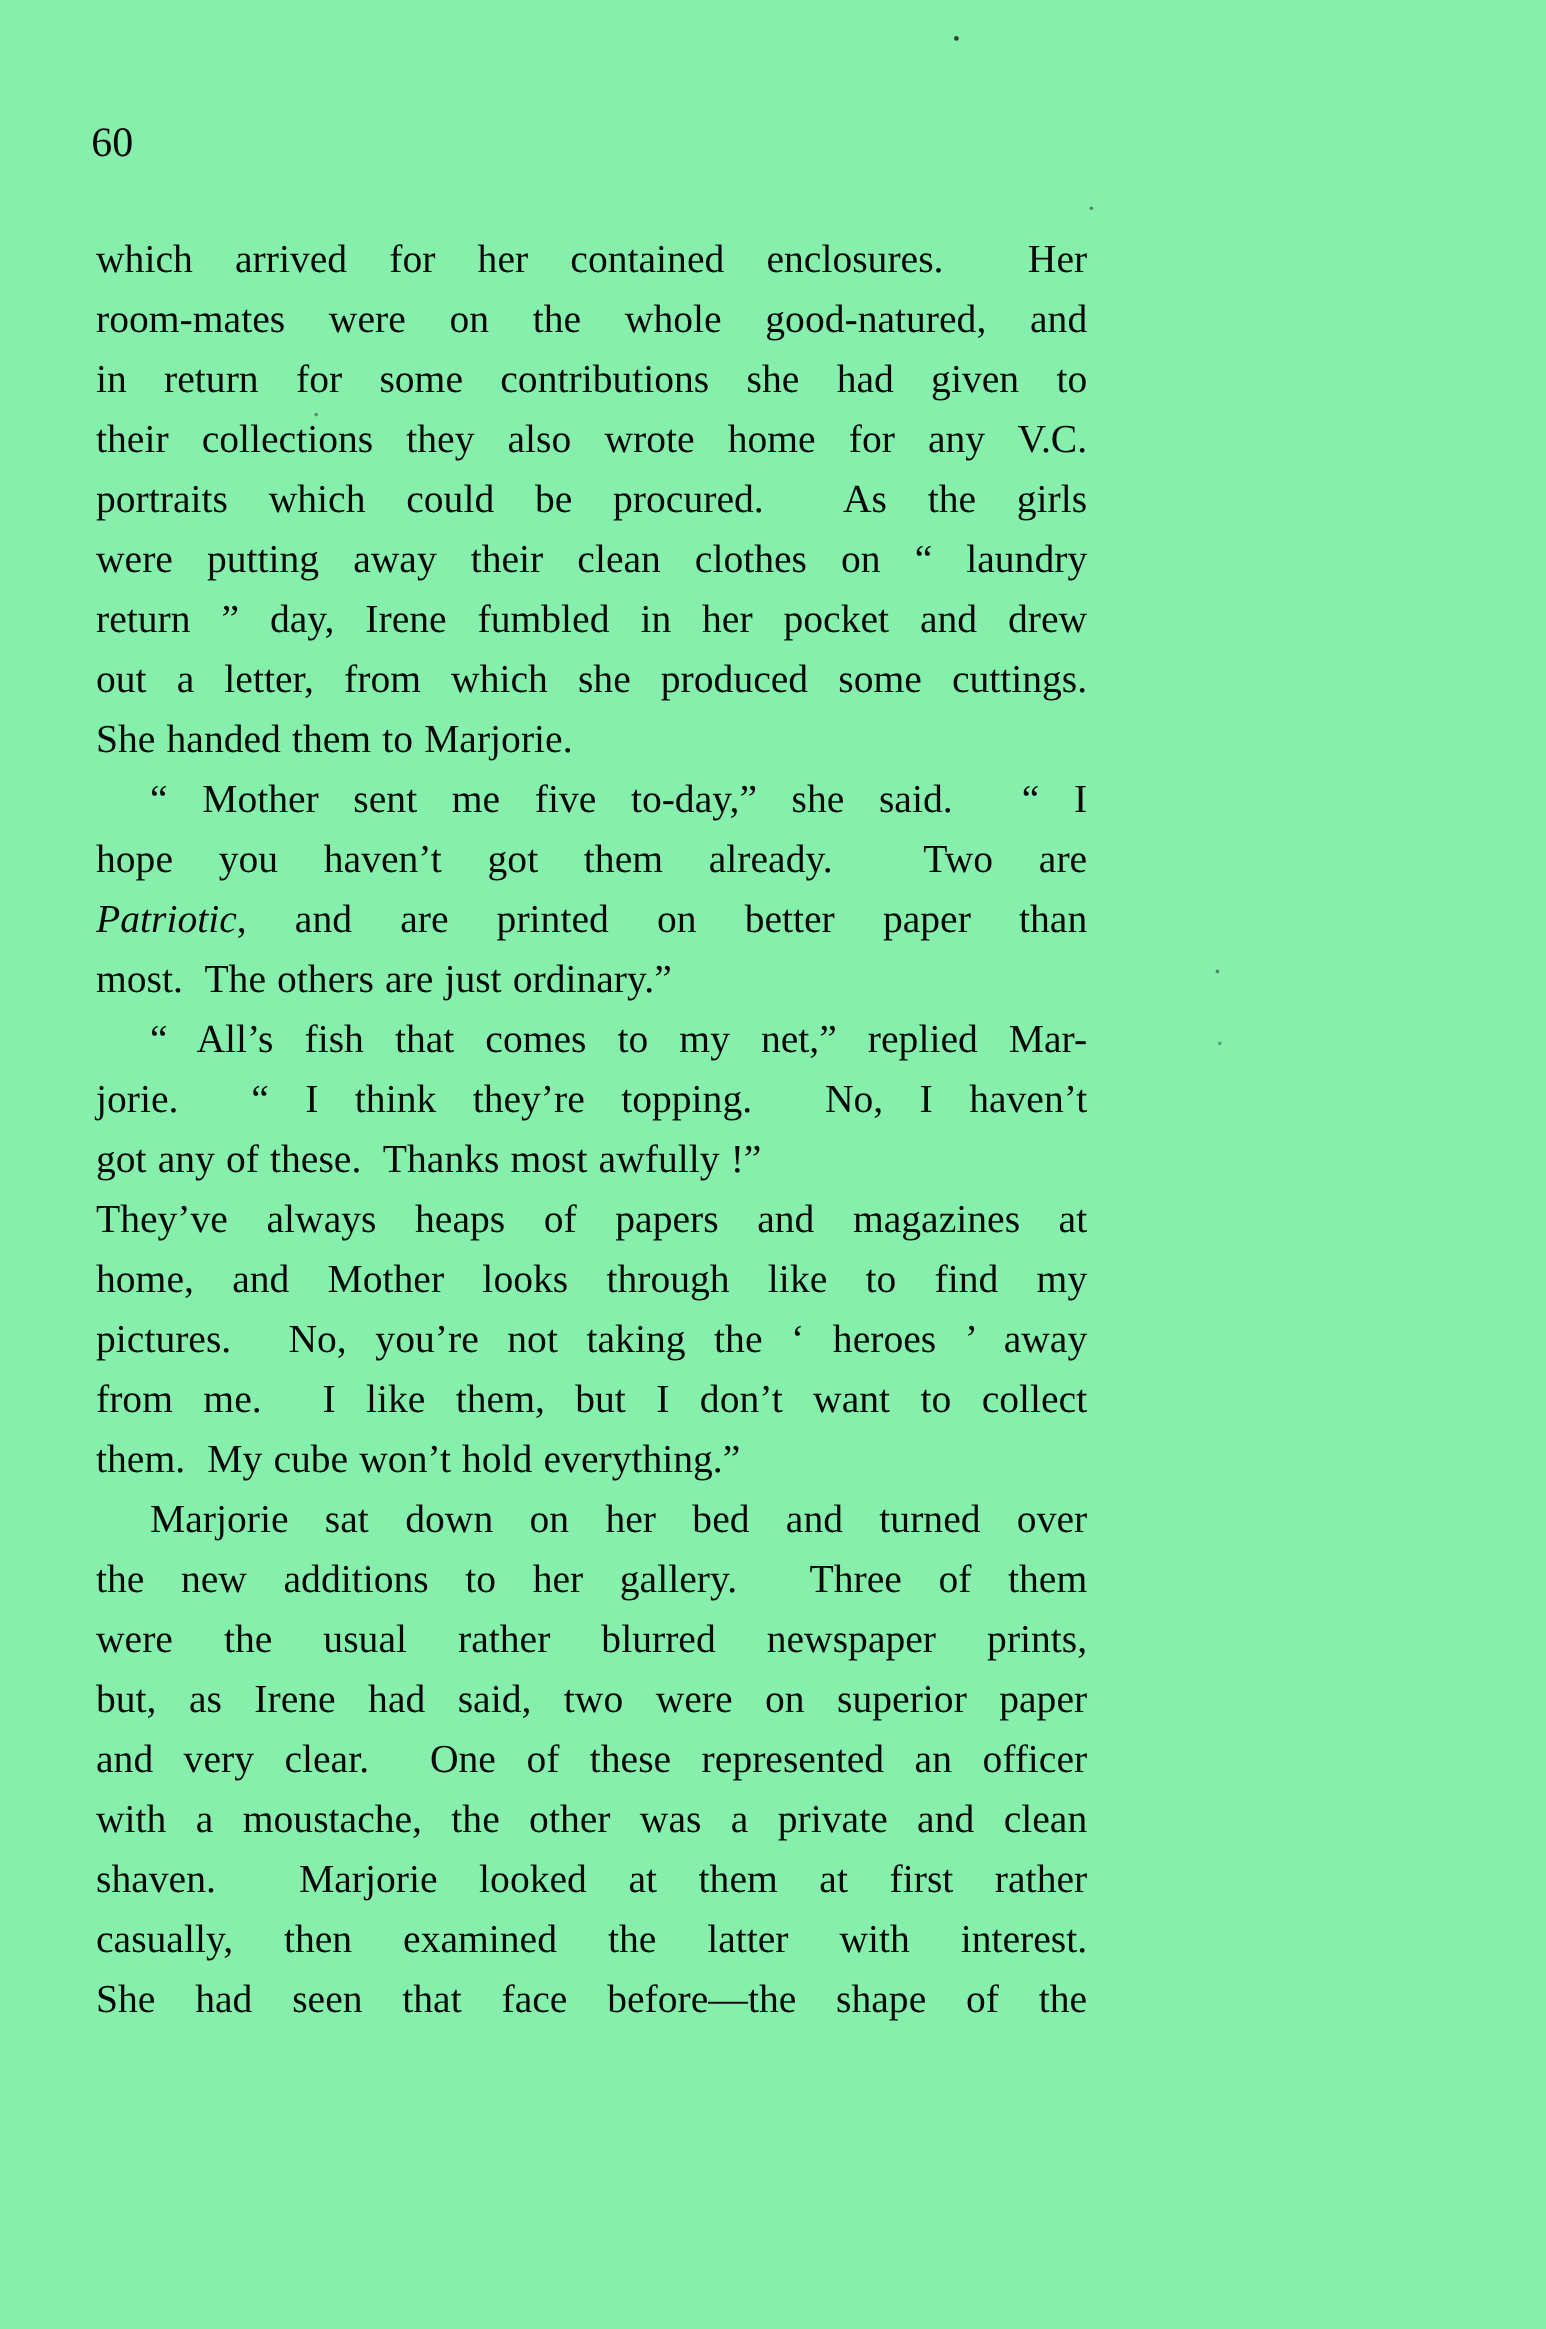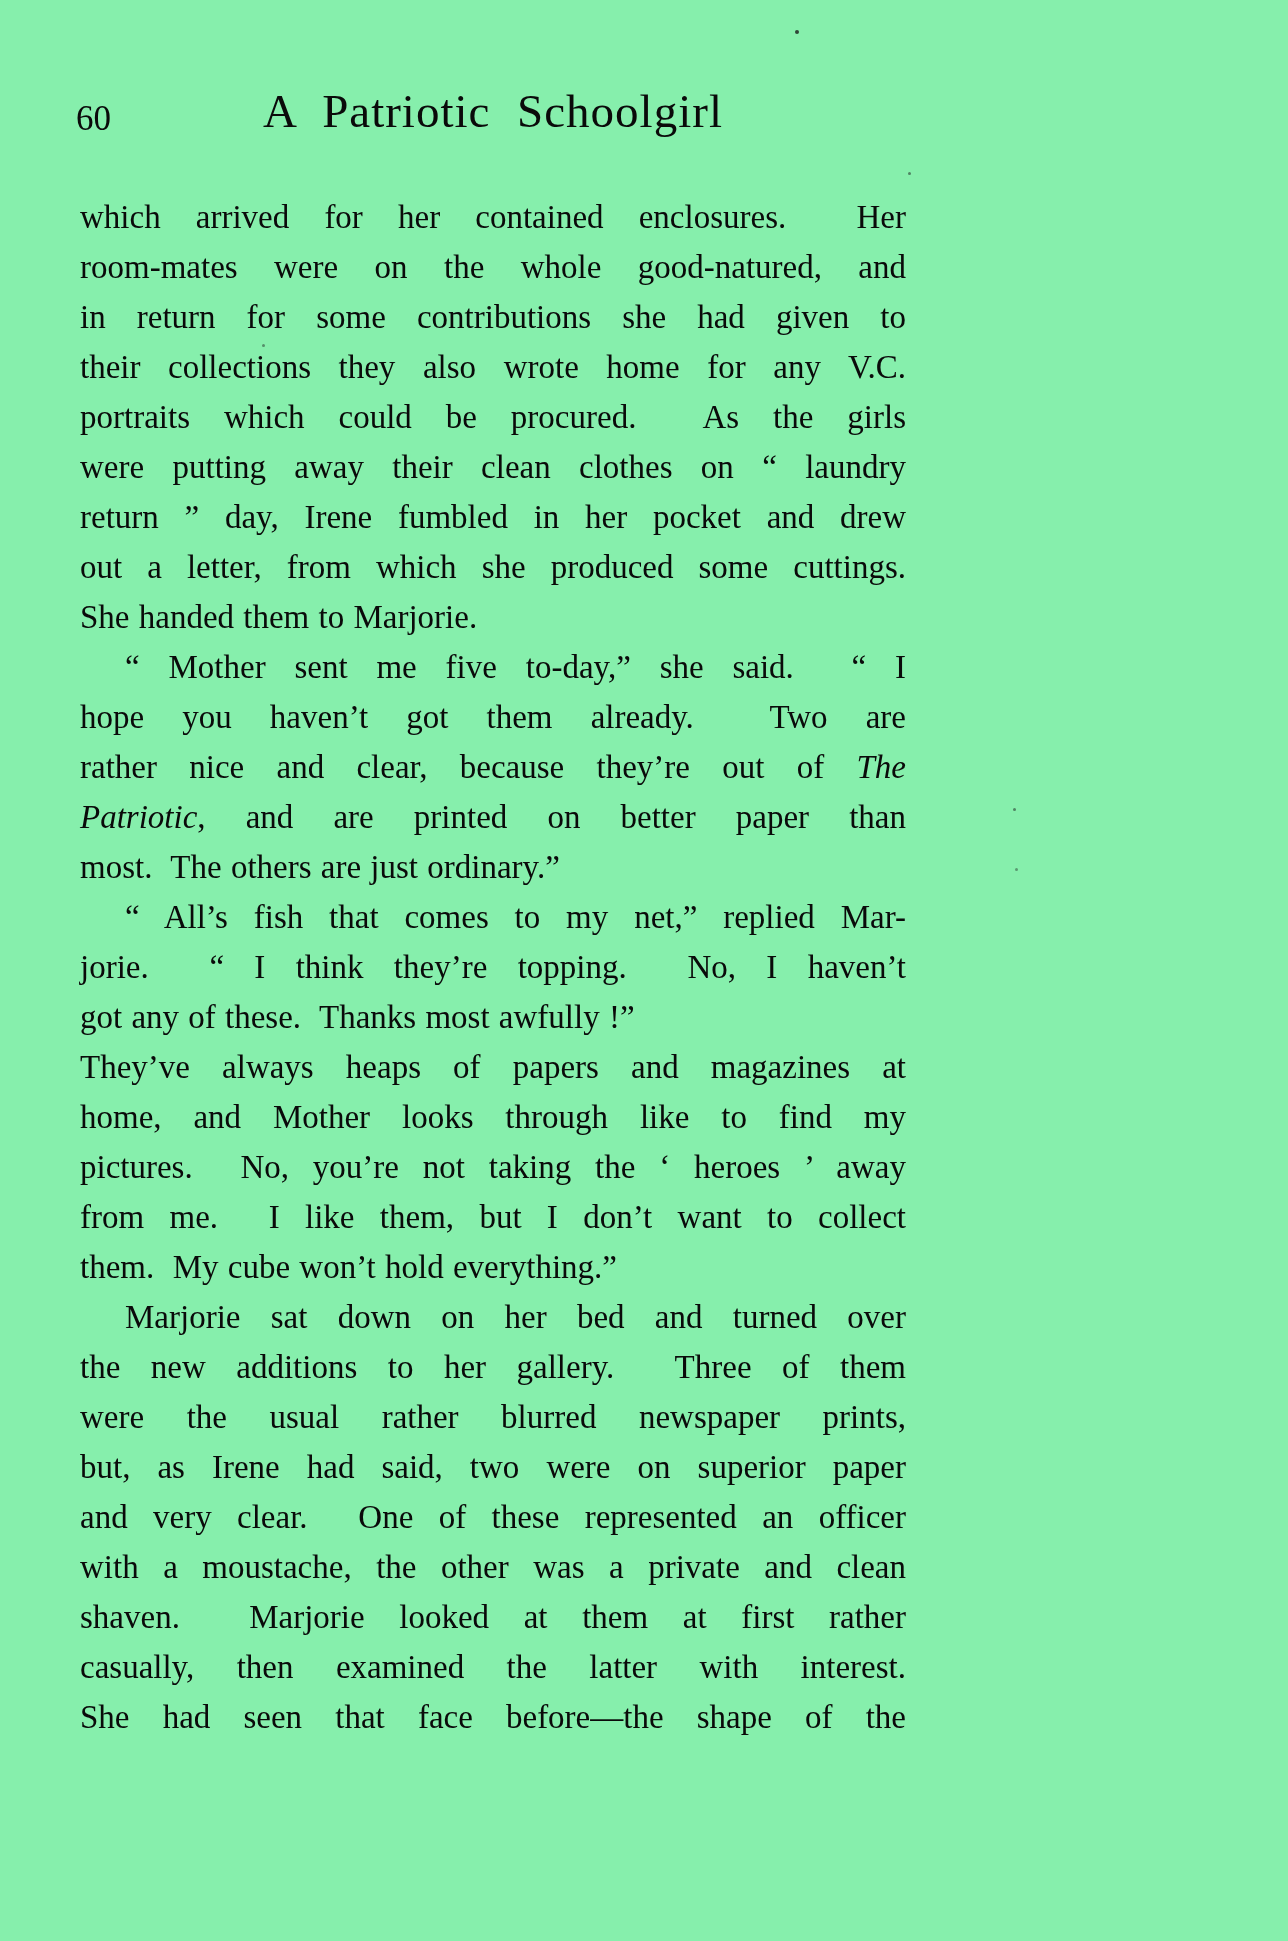--- a/index.html
+++ b/index.html
@@ -54,35 +54,33 @@
     border-radius: 50%;
   }
 </style>
 </head>
 <body>
 
 <div class="page">
 
   <div class="page-number">60</div>
 
-  <div class="running-title">A Patriotic Schoolgirl</div>
 
   <div class="body-text">
       <div class="line">which arrived for her contained enclosures.&nbsp; Her</div>
       <div class="line">room-mates were on the whole good-natured, and</div>
       <div class="line">in return for some contributions she had given to</div>
       <div class="line">their collections they also wrote home for any V.C.</div>
       <div class="line">portraits which could be procured.&nbsp; As the girls</div>
       <div class="line">were putting away their clean clothes on “ laundry</div>
       <div class="line">return ” day, Irene fumbled in her pocket and drew</div>
       <div class="line">out a letter, from which she produced some cuttings.</div>
       <div class="line noj">She handed them to Marjorie.</div>
       <div class="line indent">“ Mother sent me five to-day,” she said.&nbsp; “ I</div>
       <div class="line">hope you haven’t got them already.&nbsp; Two are</div>
-      <div class="line">rather nice and clear, because they’re out of <i>The</i></div>
       <div class="line"><i>Patriotic</i>, and are printed on better paper than</div>
       <div class="line noj">most.&nbsp; The others are just ordinary.”</div>
       <div class="line indent">“ All’s fish that comes to my net,” replied Mar-</div>
       <div class="line">jorie.&nbsp; “ I think they’re topping.&nbsp; No, I haven’t</div>
       <div class="line noj">got any of these.&nbsp; Thanks most awfully !”</div>
       <div class="line">They’ve always heaps of papers and magazines at</div>
       <div class="line">home, and Mother looks through like to find my</div>
       <div class="line">pictures.&nbsp; No, you’re not taking the ‘ heroes ’ away</div>
       <div class="line">from me.&nbsp; I like them, but I don’t want to collect</div>
       <div class="line noj">them.&nbsp; My cube won’t hold everything.”</div>

